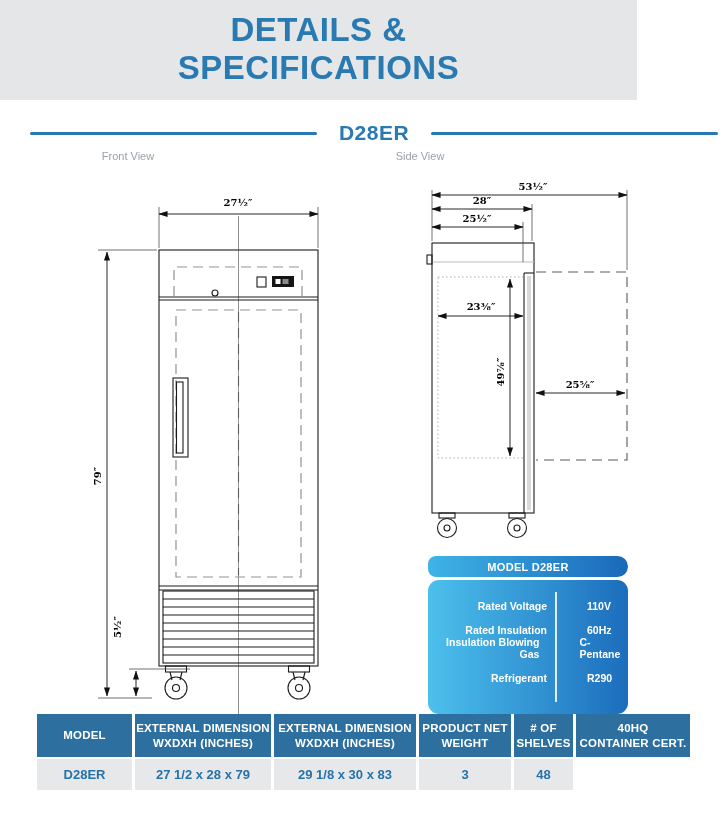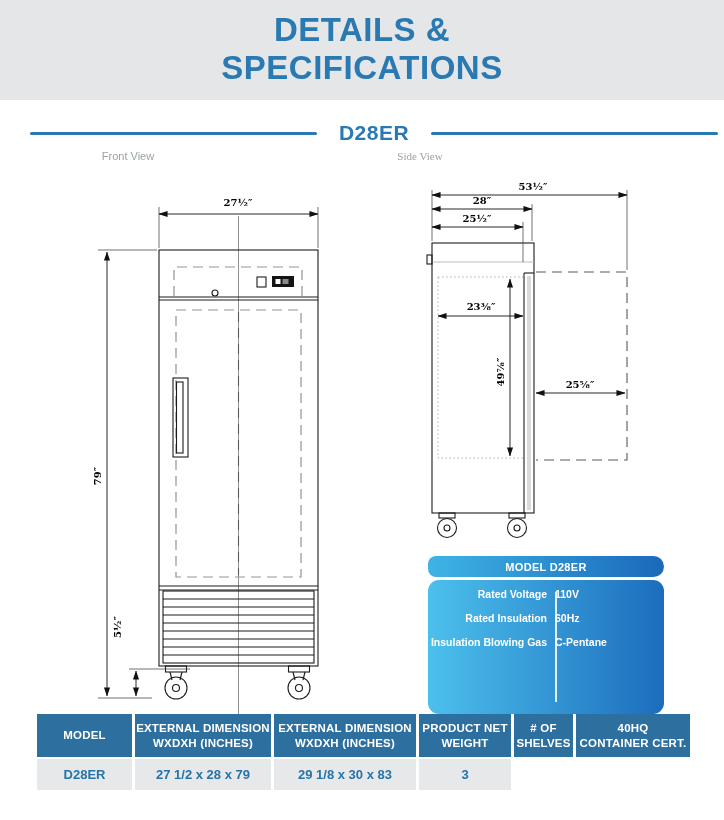--- a/index.html
+++ b/index.html
@@ -1,65 +1,65 @@
 <!DOCTYPE html>
 <html><head>
 <meta charset="utf-8">
 <style>
   html,body{margin:0;padding:0;}
   body{
     width:724px;height:820px;position:relative;background:#ffffff;
     font-family:"Liberation Sans",sans-serif;overflow:hidden;
   }
   
-  .band{position:absolute;left:0;top:0;width:724px;height:100px;background:#e4e6e8;
+  .band{position:absolute;left:0;top:0;width:637px;height:100px;background:#e4e6e8;
         text-align:center;box-sizing:border-box;padding-top:11px;}
   .band .title-line{font-size:33px;line-height:38px;font-weight:bold;color:#2979b2;
         letter-spacing:.5px;font-stretch:condensed;}
   
   .model-row{position:absolute;left:0;top:119px;width:724px;height:28px;
         display:flex;align-items:center;}
   .model-row .rule{flex:1;height:3px;background:#2979b2;border-radius:2px;}
   .model-row .rule.left{margin:0 22px 0 30px;}
   .model-row .rule.right{margin:0 6px 0 22px;}
   .model-row .model-text{font-size:21px;font-weight:bold;color:#2979b2;
         letter-spacing:.5px;font-stretch:condensed;}
   
   .view-label{position:absolute;width:80px;text-align:center;font-size:11px;
         color:#9aa2a8;top:150px;}
   .view-label.front{left:88px;}
-  .view-label.side{left:380px;font-family:Liberation Serif, serif;}
+  .view-label.side{left:380px;}
   
   svg.drawing{position:absolute;left:0;top:175px;}
   .ln{stroke:#1c1c1c;stroke-width:1.1;fill:none;}
   .thin{stroke:#444;stroke-width:.6;fill:none;}
   .lt{stroke:#b9bcbe;stroke-width:1;fill:none;}
   .graybar{stroke:#d9d9d9;stroke-width:4;fill:none;}
   .dash{stroke:#8f9396;stroke-width:1.2;fill:none;stroke-dasharray:10 6;}
   .dashdark{stroke:#5a5a5a;stroke-width:1.1;fill:none;stroke-dasharray:10 6;}
   .dot{stroke:#8a8d90;stroke-width:.7;fill:none;stroke-dasharray:1.5 2.5;}
   .dim{stroke:#111;stroke-width:.9;fill:none;}
   .ext{stroke:#333;stroke-width:.7;fill:none;}
   .dimtxt{font-family:"DejaVu Serif",serif;font-size:10px;font-weight:bold;fill:#000;
         text-anchor:middle;}
   
-  .spec-card{position:absolute;left:428px;top:556px;width:236px;}
+  .spec-card{position:absolute;left:428px;top:556px;width:200px;}
   .spec-card-header{height:21px;border-radius:10px 13px 13px 10px;
         background:linear-gradient(90deg,#3eb4e6,#1a69ba);
         color:#fff;font-size:11px;font-weight:bold;letter-spacing:.3px;
         display:flex;align-items:center;justify-content:center;font-stretch:condensed;}
   .spec-card-body{margin-top:3px;height:134px;border-radius:11px;
         background:linear-gradient(90deg,#4cc0ec,#1c6dbd);
         position:relative;box-sizing:border-box;padding:8px 0 6px 0;}
   .spec-divider{position:absolute;left:127px;top:12px;bottom:12px;width:1.5px;
         background:rgba(255,255,255,.85);}
-  .spec-row{height:24px;display:flex;align-items:flex-start;color:#fff;
+  .spec-row{height:24px;display:flex;align-items:flex-end;color:#fff;
         font-size:10.5px;font-weight:bold;font-stretch:condensed;}
   .spec-label{width:119px;text-align:right;padding-right:8px;}
-  .spec-value{padding-left:0;}
+  .spec-value{padding-left:32px;}
   
   .bottom-table{position:absolute;left:37px;top:714px;display:grid;
         grid-template-columns:95px 136px 142px 92px 59px 114px;
         column-gap:3px;row-gap:2px;}
   .bt-head{background:#2d6f9e;color:#fff;height:43px;display:flex;align-items:center;
         justify-content:center;text-align:center;font-size:11.5px;font-weight:bold;
         line-height:1.25;white-space:pre-line;font-stretch:condensed;letter-spacing:.2px;}
   .bt-cell{background:#e7e8ea;color:#2673a9;height:31px;display:flex;align-items:center;
         justify-content:center;font-size:13px;font-weight:bold;font-stretch:condensed;}
 </style>
@@ -208,33 +208,38 @@
       <span class="spec-label">Rated Voltage</span>
       <span class="spec-value">110V</span>
     </div>
     <div class="spec-row">
       <span class="spec-label">Rated Insulation</span>
       <span class="spec-value">60Hz</span>
     </div>
     <div class="spec-row">
       <span class="spec-label">Insulation Blowing Gas</span>
       <span class="spec-value">C-Pentane</span>
+    </div>
+    <div class="spec-row">
+      <span class="spec-label">Refrigerant</span>
+      <span class="spec-value">R290</span>
     </div>
   </div>
 </div>
 
 <div class="bottom-table">
   <div class="bt-head">MODEL</div>
   <div class="bt-head">EXTERNAL DIMENSION
 WXDXH (INCHES)</div>
   <div class="bt-head">EXTERNAL DIMENSION
 WXDXH (INCHES)</div>
   <div class="bt-head">PRODUCT NET
 WEIGHT</div>
   <div class="bt-head"># OF
 SHELVES</div>
   <div class="bt-head">40HQ
 CONTAINER CERT.</div>
   <div class="bt-cell">D28ER</div>
   <div class="bt-cell">27 1/2 x 28  x 79</div>
   <div class="bt-cell">29 1/8 x 30 x 83</div>
   <div class="bt-cell">3</div>
+  <div class="bt-cell">48</div>
 </div>
 
 </body></html>

